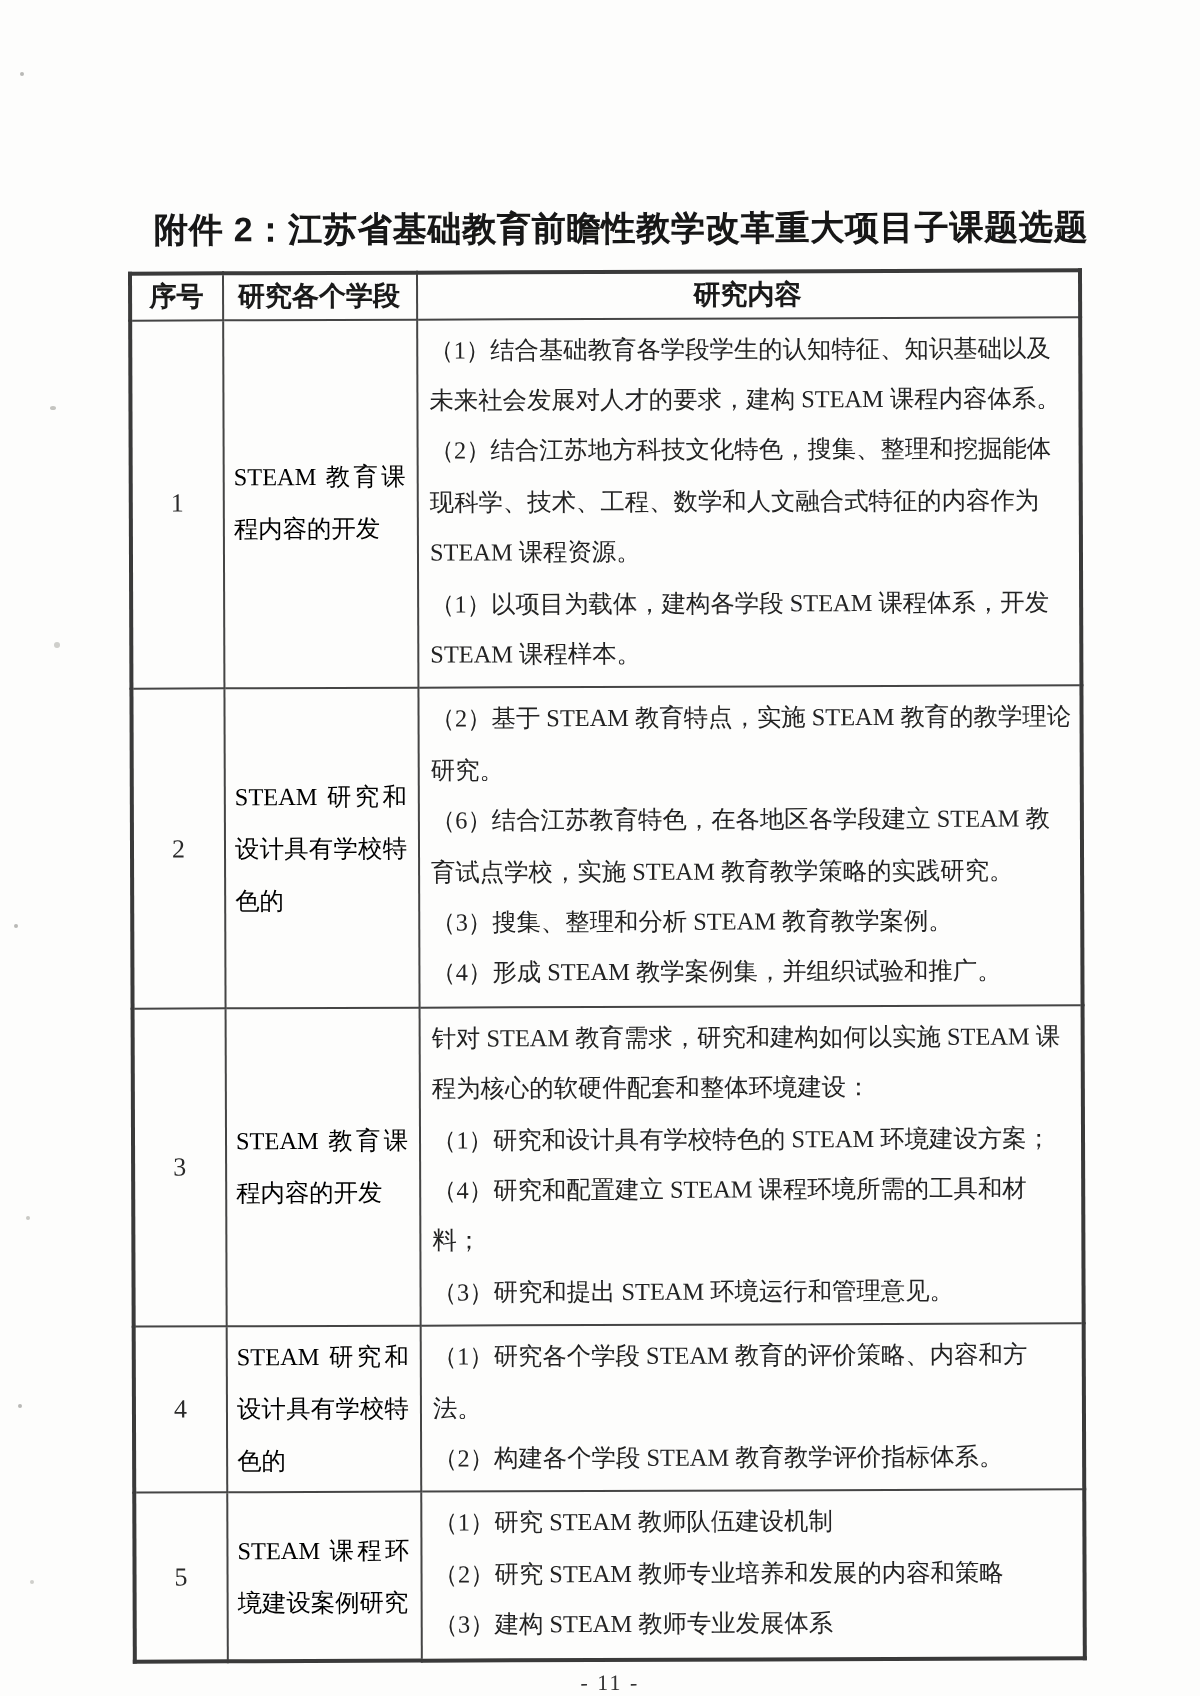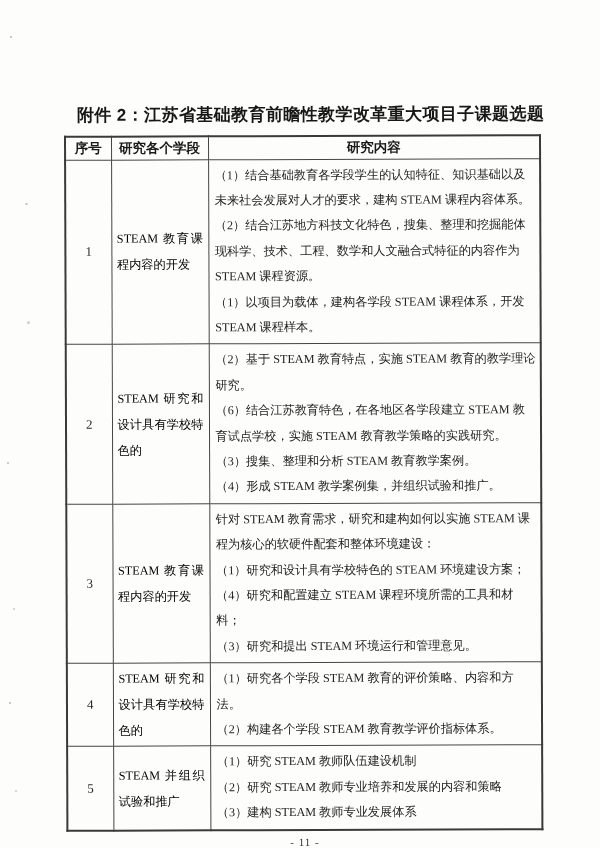--- a/index.html
+++ b/index.html
@@ -162,21 +162,21 @@
         <tr class="row-4">
           <td class="cell-no">4</td>
           <td class="cell-name">STEAM 研究和设计具有学校特色的</td>
           <td class="cell-content">
             <p>（1）研究各个学段 STEAM 教育的评价策略、内容和方法。</p>
             <p>（2）构建各个学段 STEAM 教育教学评价指标体系。</p>
           </td>
         </tr>
         <tr class="row-5">
           <td class="cell-no">5</td>
-          <td class="cell-name">STEAM 并组织试验和推广</td>
+          <td class="cell-name">STEAM 课程环境建设案例研究</td>
           <td class="cell-content">
             <p>（1）研究 STEAM 教师队伍建设机制</p>
             <p>（2）研究 STEAM 教师专业培养和发展的内容和策略</p>
             <p>（3）建构 STEAM 教师专业发展体系</p>
           </td>
         </tr>
       </tbody>
     </table>
 
     <div class="page-footer">- 11 -</div>

